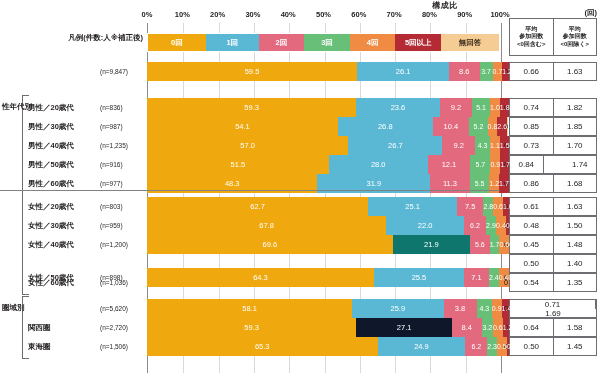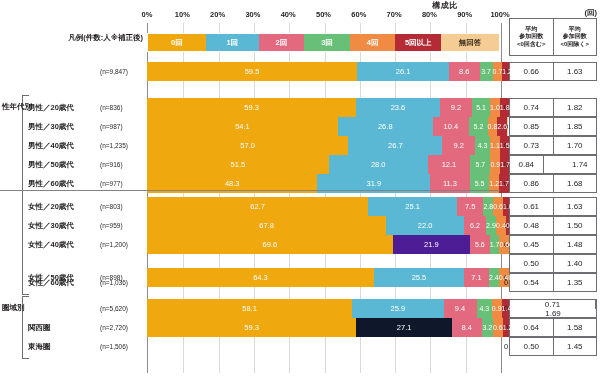--- a/index.html
+++ b/index.html
@@ -409,21 +409,21 @@
         <div>0.48</div>
         <div>1.50</div>
       </div>
       <div class="row" style="top: 235px;">
         <div class="row-label">女性／40歳代</div>
         <div class="row-n">(n=1,200)</div>
         <div class="bar">
           <div class="seg" style="flex: 0 0 245.688px; background: rgb(239, 168, 13);">
             <span>69.6</span>
           </div>
-          <div class="seg" style="flex: 0 0 77.307px; background: #4c1d95;">
+          <div class="seg" style="flex: 0 0 77.307px; background: #0f766e;">
             <span>21.9</span>
           </div>
           <div class="seg narrow" style="flex: 0 0 19.768px; background: rgb(226, 105, 126);">
             <span>5.6</span>
           </div>
           <div class="seg narrow" style="flex: 0 0 6.001px; background: rgb(104, 192, 120);">
             <span>1.7</span>
           </div>
           <div class="seg narrow" style="flex: 0 0 1.765px; background: rgb(239, 139, 67);">
             <span>0.5</span>
@@ -481,21 +481,21 @@
       <div class="row" style="top: 299px;">
         <div class="row-n">(n=5,620)</div>
         <div class="bar">
           <div class="seg" style="flex: 0 0 205.093px; background: rgb(239, 168, 13);">
             <span>58.1</span>
           </div>
           <div class="seg" style="flex: 0 0 91.427px; background: rgb(91, 184, 212);">
             <span>25.9</span>
           </div>
           <div class="seg" style="flex: 0 0 33.182px; background: rgb(226, 105, 126);">
-            <span>9.4</span>
+            <span>3.8</span>
           </div>
           <div class="seg narrow" style="flex: 0 0 15.179px; background: rgb(104, 192, 120);">
             <span>4.3</span>
           </div>
           <div class="seg narrow" style="flex: 0 0 3.177px; background: rgb(239, 139, 67);">
             <span>0.9</span>
           </div>
           <div class="seg narrow" style="flex: 0 0 4.942px; background: rgb(181, 43, 53);">
             <span>1.4</span>
           </div>
@@ -533,20 +533,41 @@
         </div>
         <div class="outval">0.3</div>
       </div>
       <div class="tbl-row" style="top: 318px;">
         <div>0.64</div>
         <div>1.58</div>
       </div>
       <div class="row" style="top: 337px;">
         <div class="row-label">東海圏</div>
         <div class="row-n">(n=1,506)</div>
+        <div class="bar">
+          <div class="seg" style="flex: 0 0 230.509px; background: rgb(239, 168, 13);">
+            <span>65.3</span>
+          </div>
+          <div class="seg" style="flex: 0 0 87.897px; background: rgb(91, 184, 212);">
+            <span>24.9</span>
+          </div>
+          <div class="seg narrow" style="flex: 0 0 21.886px; background: rgb(226, 105, 126);">
+            <span>6.2</span>
+          </div>
+          <div class="seg narrow" style="flex: 0 0 8.119px; background: rgb(104, 192, 120);">
+            <span>2.3</span>
+          </div>
+          <div class="seg narrow" style="flex: 0 0 1.765px; background: rgb(239, 139, 67);">
+            <span>0.5</span>
+          </div>
+          <div class="seg narrow" style="flex: 0 0 2.118px; background: rgb(181, 43, 53);">
+            <span>0.6</span>
+          </div>
+          <div class="seg" style="flex: 0 0 1.2px; background: rgb(246, 204, 149);"></div>
+        </div>
         <div class="outval">0.1</div>
       </div>
       <div class="tbl-row" style="top: 337px;">
         <div>0.50</div>
         <div>1.45</div>
       </div>
       <div class="bracket" style="top: 95px; height: 198px;"></div>
       <div class="group-name" style="top: 102px;">性年代別</div>
       <div class="bracket" style="top: 296px; height: 61px;"></div>
       <div class="group-name" style="top: 303px;">圏域別</div>

